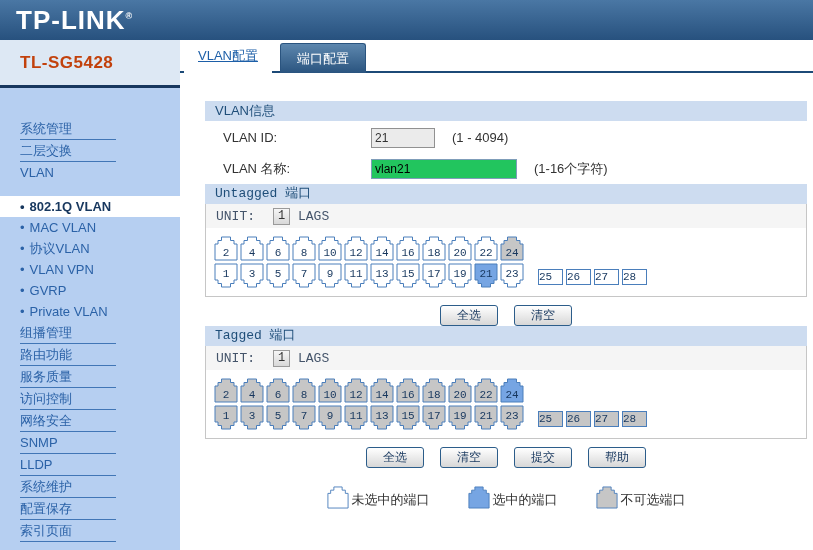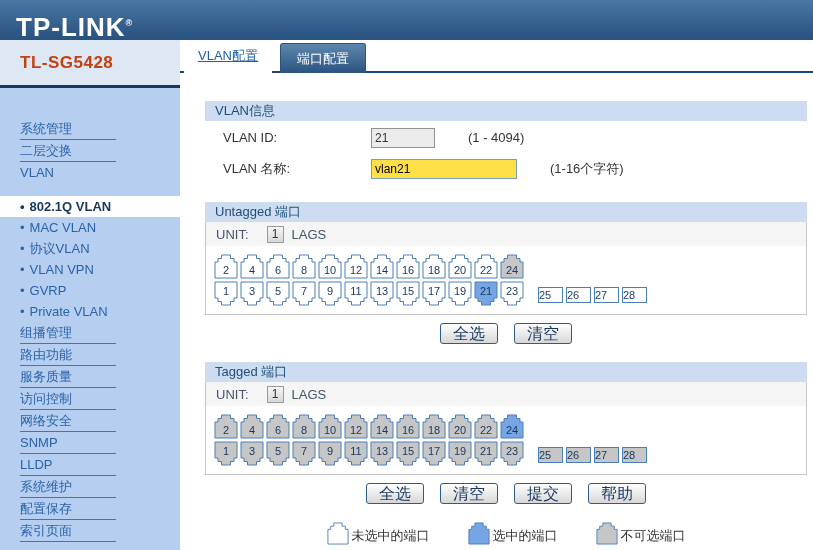--- a/index.html
+++ b/index.html
@@ -3,21 +3,21 @@
 <meta charset="utf-8">
 <style>
   html,body{margin:0;padding:0;}
   body{
     width:813px;height:550px;overflow:hidden;background:#fff;
     font-family:"Liberation Sans","DejaVu Sans",sans-serif;
     -webkit-font-smoothing:antialiased;
   }
   
   .banner{height:40px;background:linear-gradient(#4a77a4,#27517e);
-    display:flex;align-items:flex-end;padding-left:16px;box-sizing:border-box;}
+    display:flex;align-items:center;padding-left:16px;box-sizing:border-box;}
   .logo{color:#fff;font-size:26px;font-weight:bold;letter-spacing:1px;line-height:1;}
   .logo sup{font-size:9px;vertical-align:super;}
   
   .layout{display:flex;height:510px;}
   .left{flex:0 0 180px;display:flex;flex-direction:column;}
   .model{height:45px;background:#dde8f4;display:flex;align-items:center;
     padding-left:20px;color:#c2410c;font-size:17px;font-weight:bold;letter-spacing:.5px;}
   .left-divider{height:3px;background:#17375e;}
   .sidebar{flex:1;background:#b6cff1;padding-top:30px;overflow:hidden;}
   ul.menu{list-style:none;margin:0;padding:0;}
@@ -40,41 +40,41 @@
   .content{flex:1;padding:28px 6px 3px 25px;box-sizing:border-box;
     display:flex;flex-direction:column;}
   .section-header{background:#cddcf0;color:#1f4e79;font-size:13px;height:20px;
     line-height:20px;padding-left:10px;}
   
   .vlan-form{padding:1px 0 0 18px;}
   .form-row{display:flex;align-items:center;height:31px;font-size:13px;color:#333;}
   .form-label{width:148px;}
   input.vlan-id{width:56px;height:14px;background:#ebebeb;border:1px solid #919191;
     font-size:12px;padding:2px 3px;color:#333;font-family:inherit;}
-  input.vlan-name{width:138px;height:14px;background:#fde047;border:1px solid #7f9db9;
+  input.vlan-name{width:138px;height:14px;background:#22c55e;border:1px solid #7f9db9;
     font-size:12px;padding:2px 3px;color:#000;font-family:inherit;}
-  .hint{margin-left:33px;}
-  
-  .port-section{margin-top:18px;}
+  .hint{margin-left:17px;}
+  
+  .port-section{font-family:Liberation Mono, monospace;}
   .port-body{border:1px solid #c6c6c6;border-top:none;background:#fff;}
   .unit-row{background:#f5f5f5;height:24px;display:flex;align-items:center;
     padding-left:10px;font-size:13px;color:#44546a;}
   .unit-label{margin-right:18px;}
   .unit-box{background:linear-gradient(#f6f6f6,#d8d8d8);border:1px solid #9a9a9a;
     width:15px;height:15px;text-align:center;line-height:15px;font-size:12px;
     color:#333;margin-right:8px;cursor:pointer;}
   .ports-area{padding:6px 8px 8px;}
   .port-row{display:flex;gap:2px;margin-top:2px;align-items:flex-start;}
   svg.port{display:block;}
   .sfp-group{margin-left:12px;display:flex;gap:3px;align-self:flex-end;margin-bottom:3px;}
   .sfp{width:23px;height:14px;border:1px solid #4a7ebb;font-size:11px;color:#17375e;
     text-align:left;line-height:14px;cursor:pointer;}
   
   .btn-row{display:flex;justify-content:center;gap:16px;margin-top:8px;}
-  button.btn{width:58px;height:21px;font-size:16px;color:#17375e;
+  button.btn{width:58px;height:21px;font-size:12px;color:#17375e;
     background:linear-gradient(#ffffff,#d7d7d7);border:1px solid #2c5d8a;
     border-radius:3px;font-family:inherit;padding:0;cursor:pointer;}
   
   .legend-row{display:flex;justify-content:center;gap:38px;margin-top:18px;
     align-items:center;font-size:13px;color:#333;}
   .legend-item{display:flex;align-items:flex-end;gap:3px;}
 </style>
 </head>
 <body>
 

